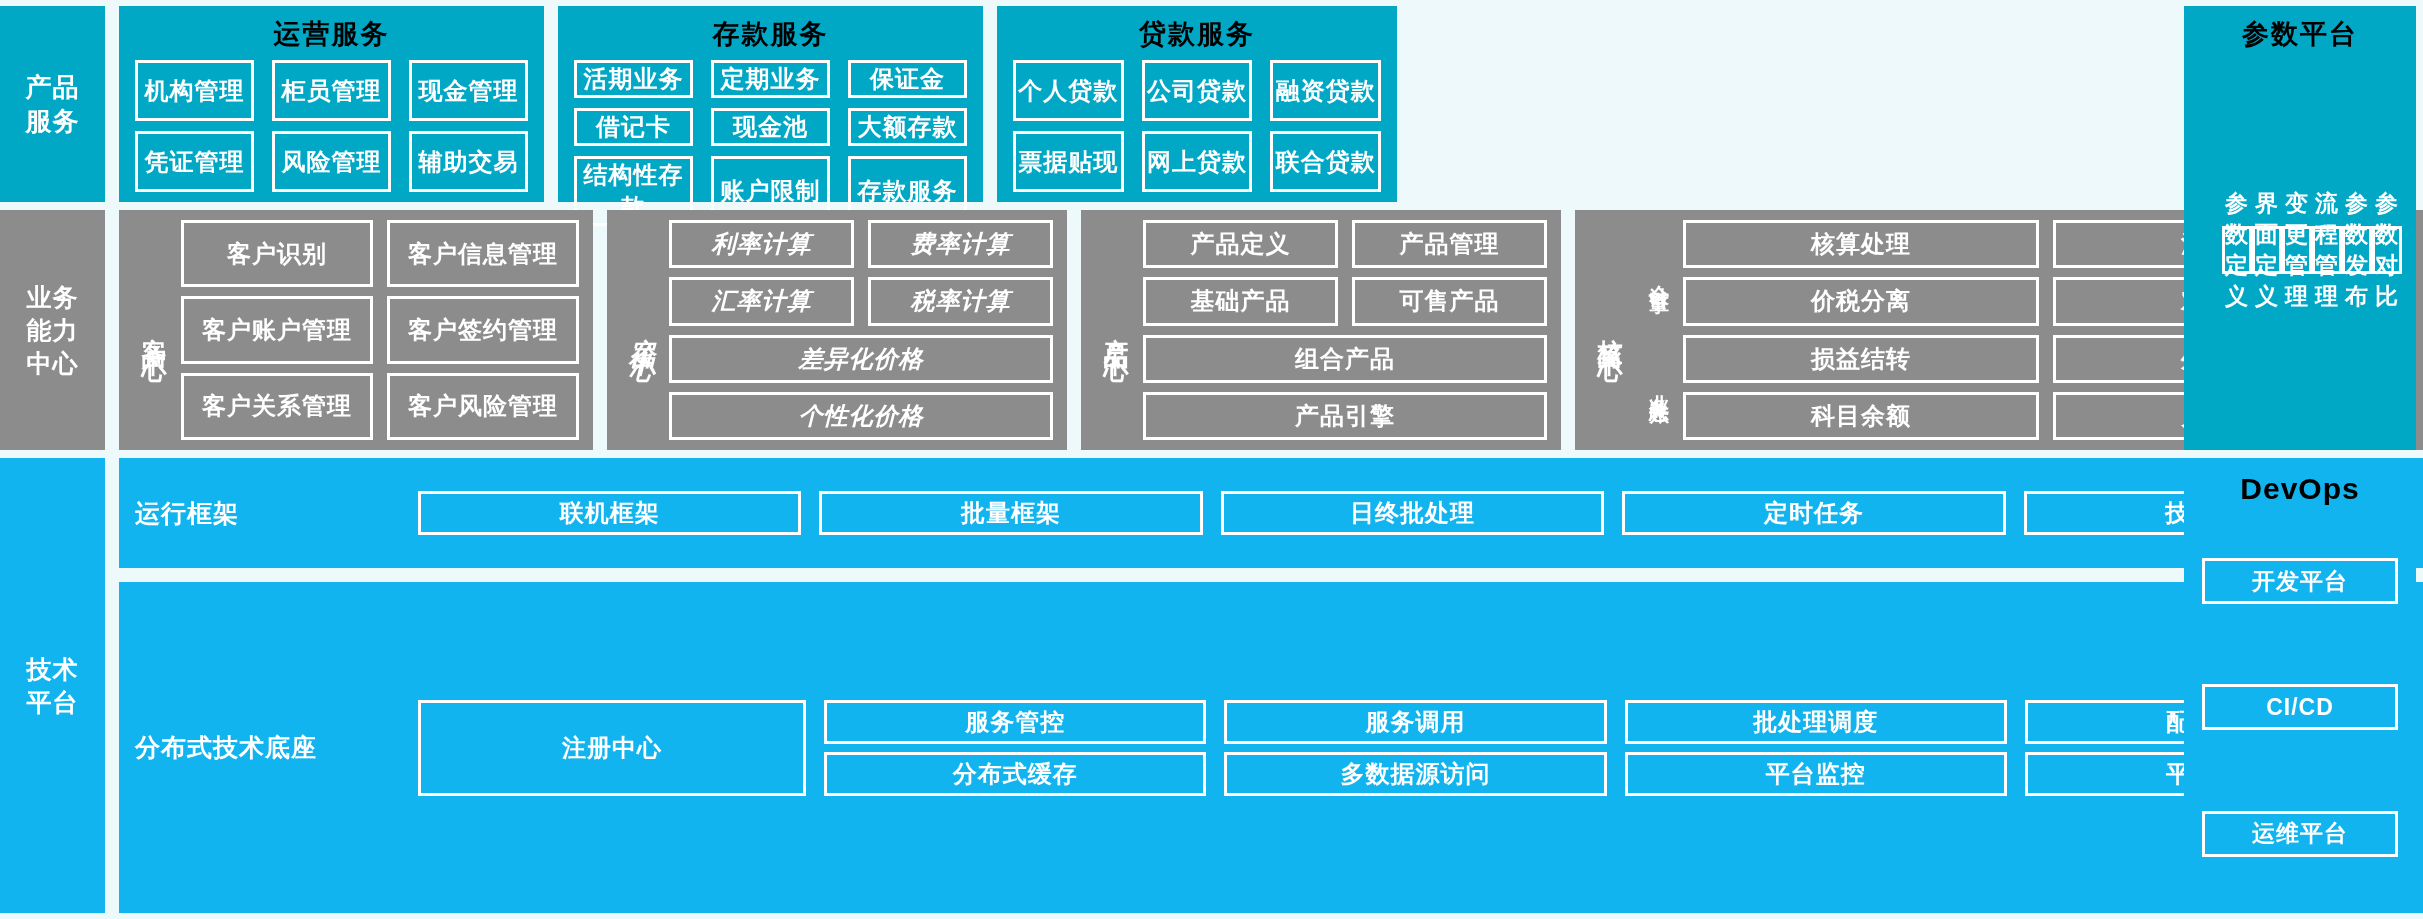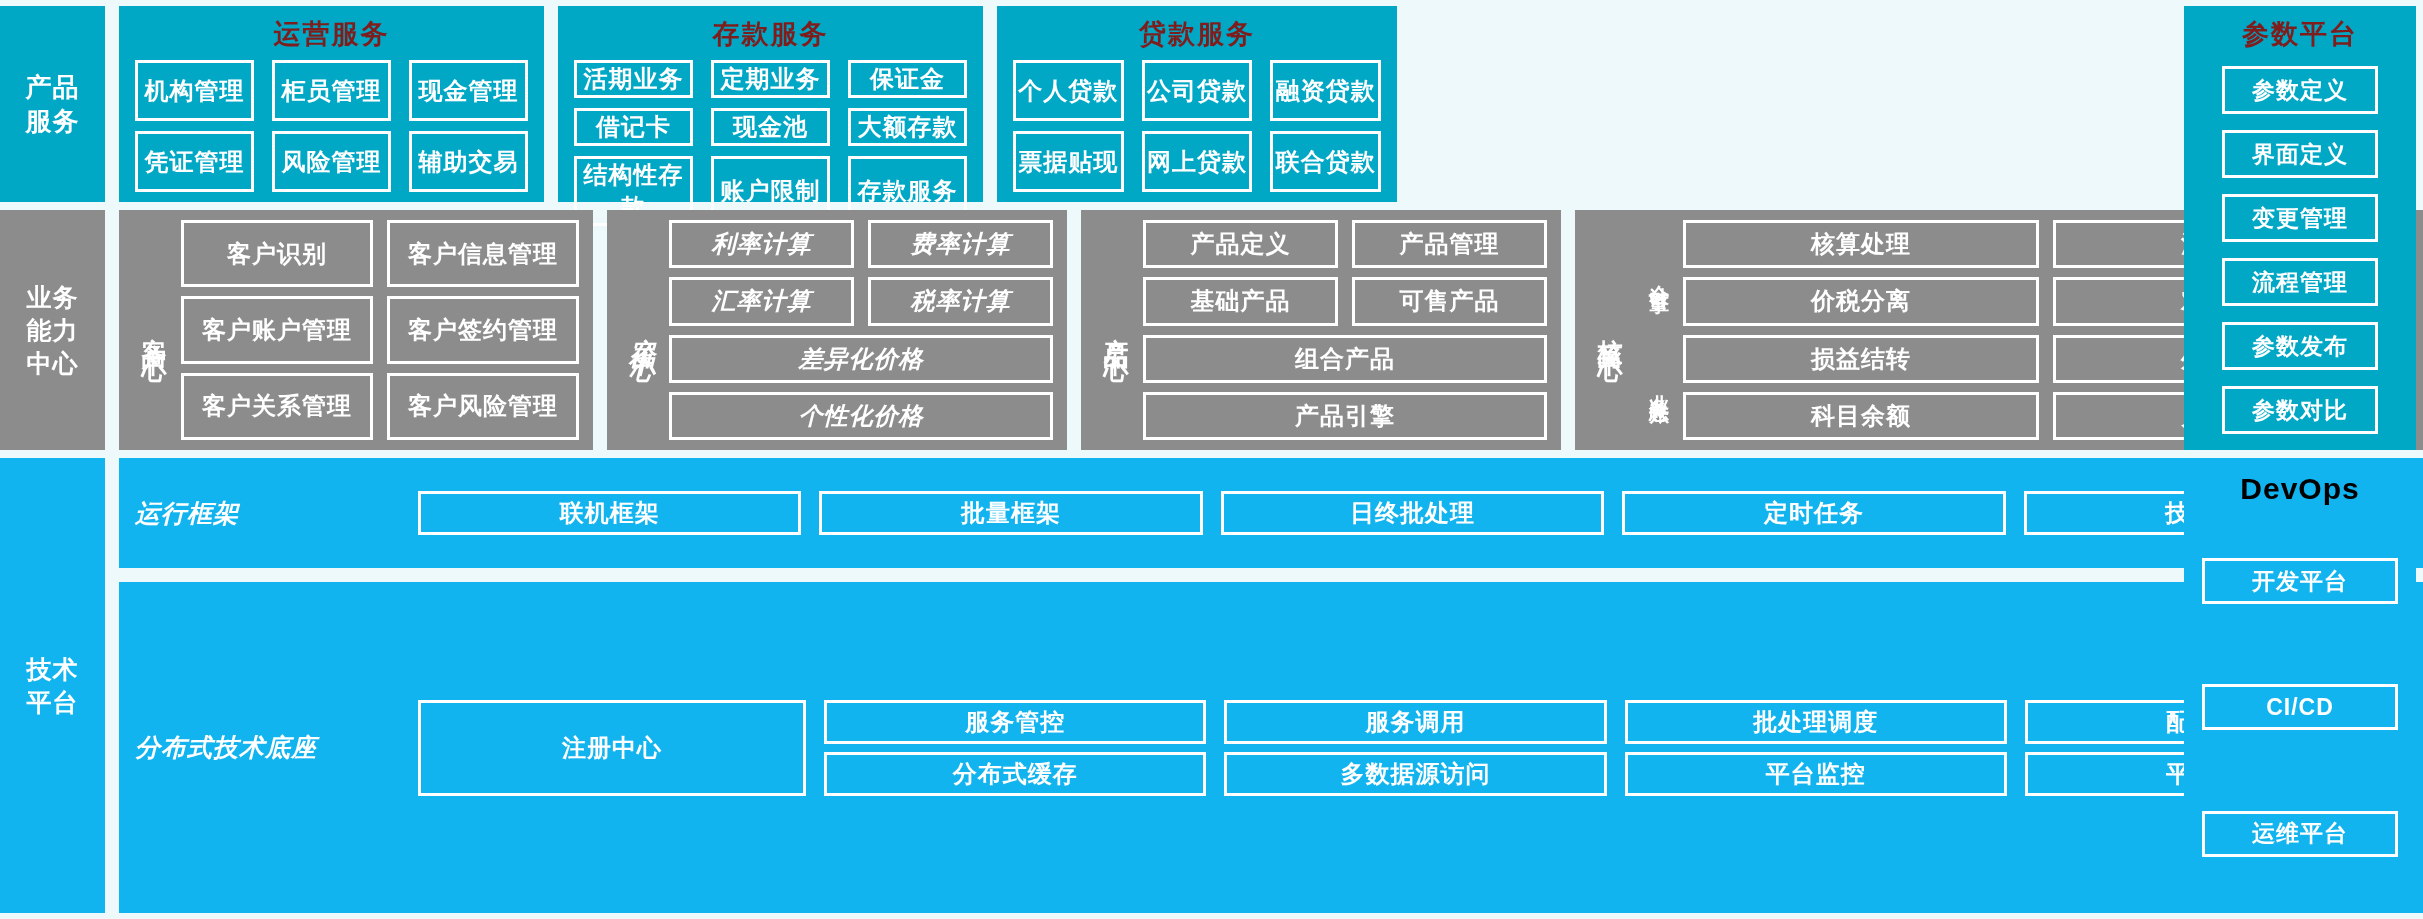--- a/index.html
+++ b/index.html
@@ -39,21 +39,21 @@
   
   #row1{position:absolute;left:0;top:6px;height:196px;width:2423px;display:flex;gap:14px;}
   #row1 .rail{width:105px;flex:0 0 105px;align-items:center;}
   .svc-group{
     position:relative;
     display:flex;flex-direction:column;
     padding:6px 16px 10px 16px;
     box-sizing:border-box;
   }
   .svc-title{
-    color:#7f1d1d;font-size:27px;font-weight:bold;text-align:center;
+    color:#000000;font-size:27px;font-weight:bold;text-align:center;
     padding:4px 0 8px 0;letter-spacing:2px;
   }
   .svc-rows{display:flex;flex-direction:column;gap:10px;flex:1;}
   .svc-line{display:flex;gap:18px;flex:1;}
   .svc-line .obox{flex:1;}
 
   #g-ops{width:425px;flex:0 0 425px;}
   #g-dep{width:425px;flex:0 0 425px;}
   #g-loan{width:400px;flex:0 0 400px;}
 
@@ -91,35 +91,35 @@
   
   #row3{position:absolute;left:0;top:458px;height:455px;width:2423px;display:flex;gap:14px;}
   #row3 .rail{width:105px;flex:0 0 105px;font-size:25px;}
   .tech-col{flex:1;display:flex;flex-direction:column;gap:14px;}
   .tech-strip{
     display:flex;align-items:center;
     padding:10px 16px;box-sizing:border-box;gap:18px;
   }
   .strip-label{
     color:#fff;font-weight:bold;font-size:25px;
-    flex:0 0 265px;width:265px;letter-spacing:1px;font-style:italic;
+    flex:0 0 265px;width:265px;letter-spacing:1px;
   }
   .strip-items{flex:1;display:flex;gap:18px;}
   .strip-items .obox{flex:1;min-height:44px;}
   .pair{flex:1;display:flex;flex-direction:column;gap:8px;}
   .pair .obox{flex:1;}
 
   
   #param-col{
     position:absolute;left:2184px;top:6px;width:232px;height:444px;
     display:flex;flex-direction:column;align-items:center;
     padding:6px 0 8px 0;box-sizing:border-box;
   }
   #param-col .svc-title{padding-bottom:6px;}
-  #param-col .plist{flex:1;width:100%;display:flex;flex-direction:column;
+  #param-col .plist{flex:1;width:100%;display:flex;flex-direction:row;
       justify-content:space-around;align-items:center;padding:0 38px;box-sizing:border-box;}
   #param-col .obox{width:100%;height:48px;font-size:23px;}
 
   #devops-col{
     position:absolute;left:2184px;top:458px;width:232px;height:455px;
     display:flex;flex-direction:column;align-items:center;
     padding:8px 0 10px 0;box-sizing:border-box;
   }
   #devops-col .dtitle{
     color:#000000;font-size:30px;font-weight:bold;letter-spacing:1px;padding:6px 0 12px 0;

